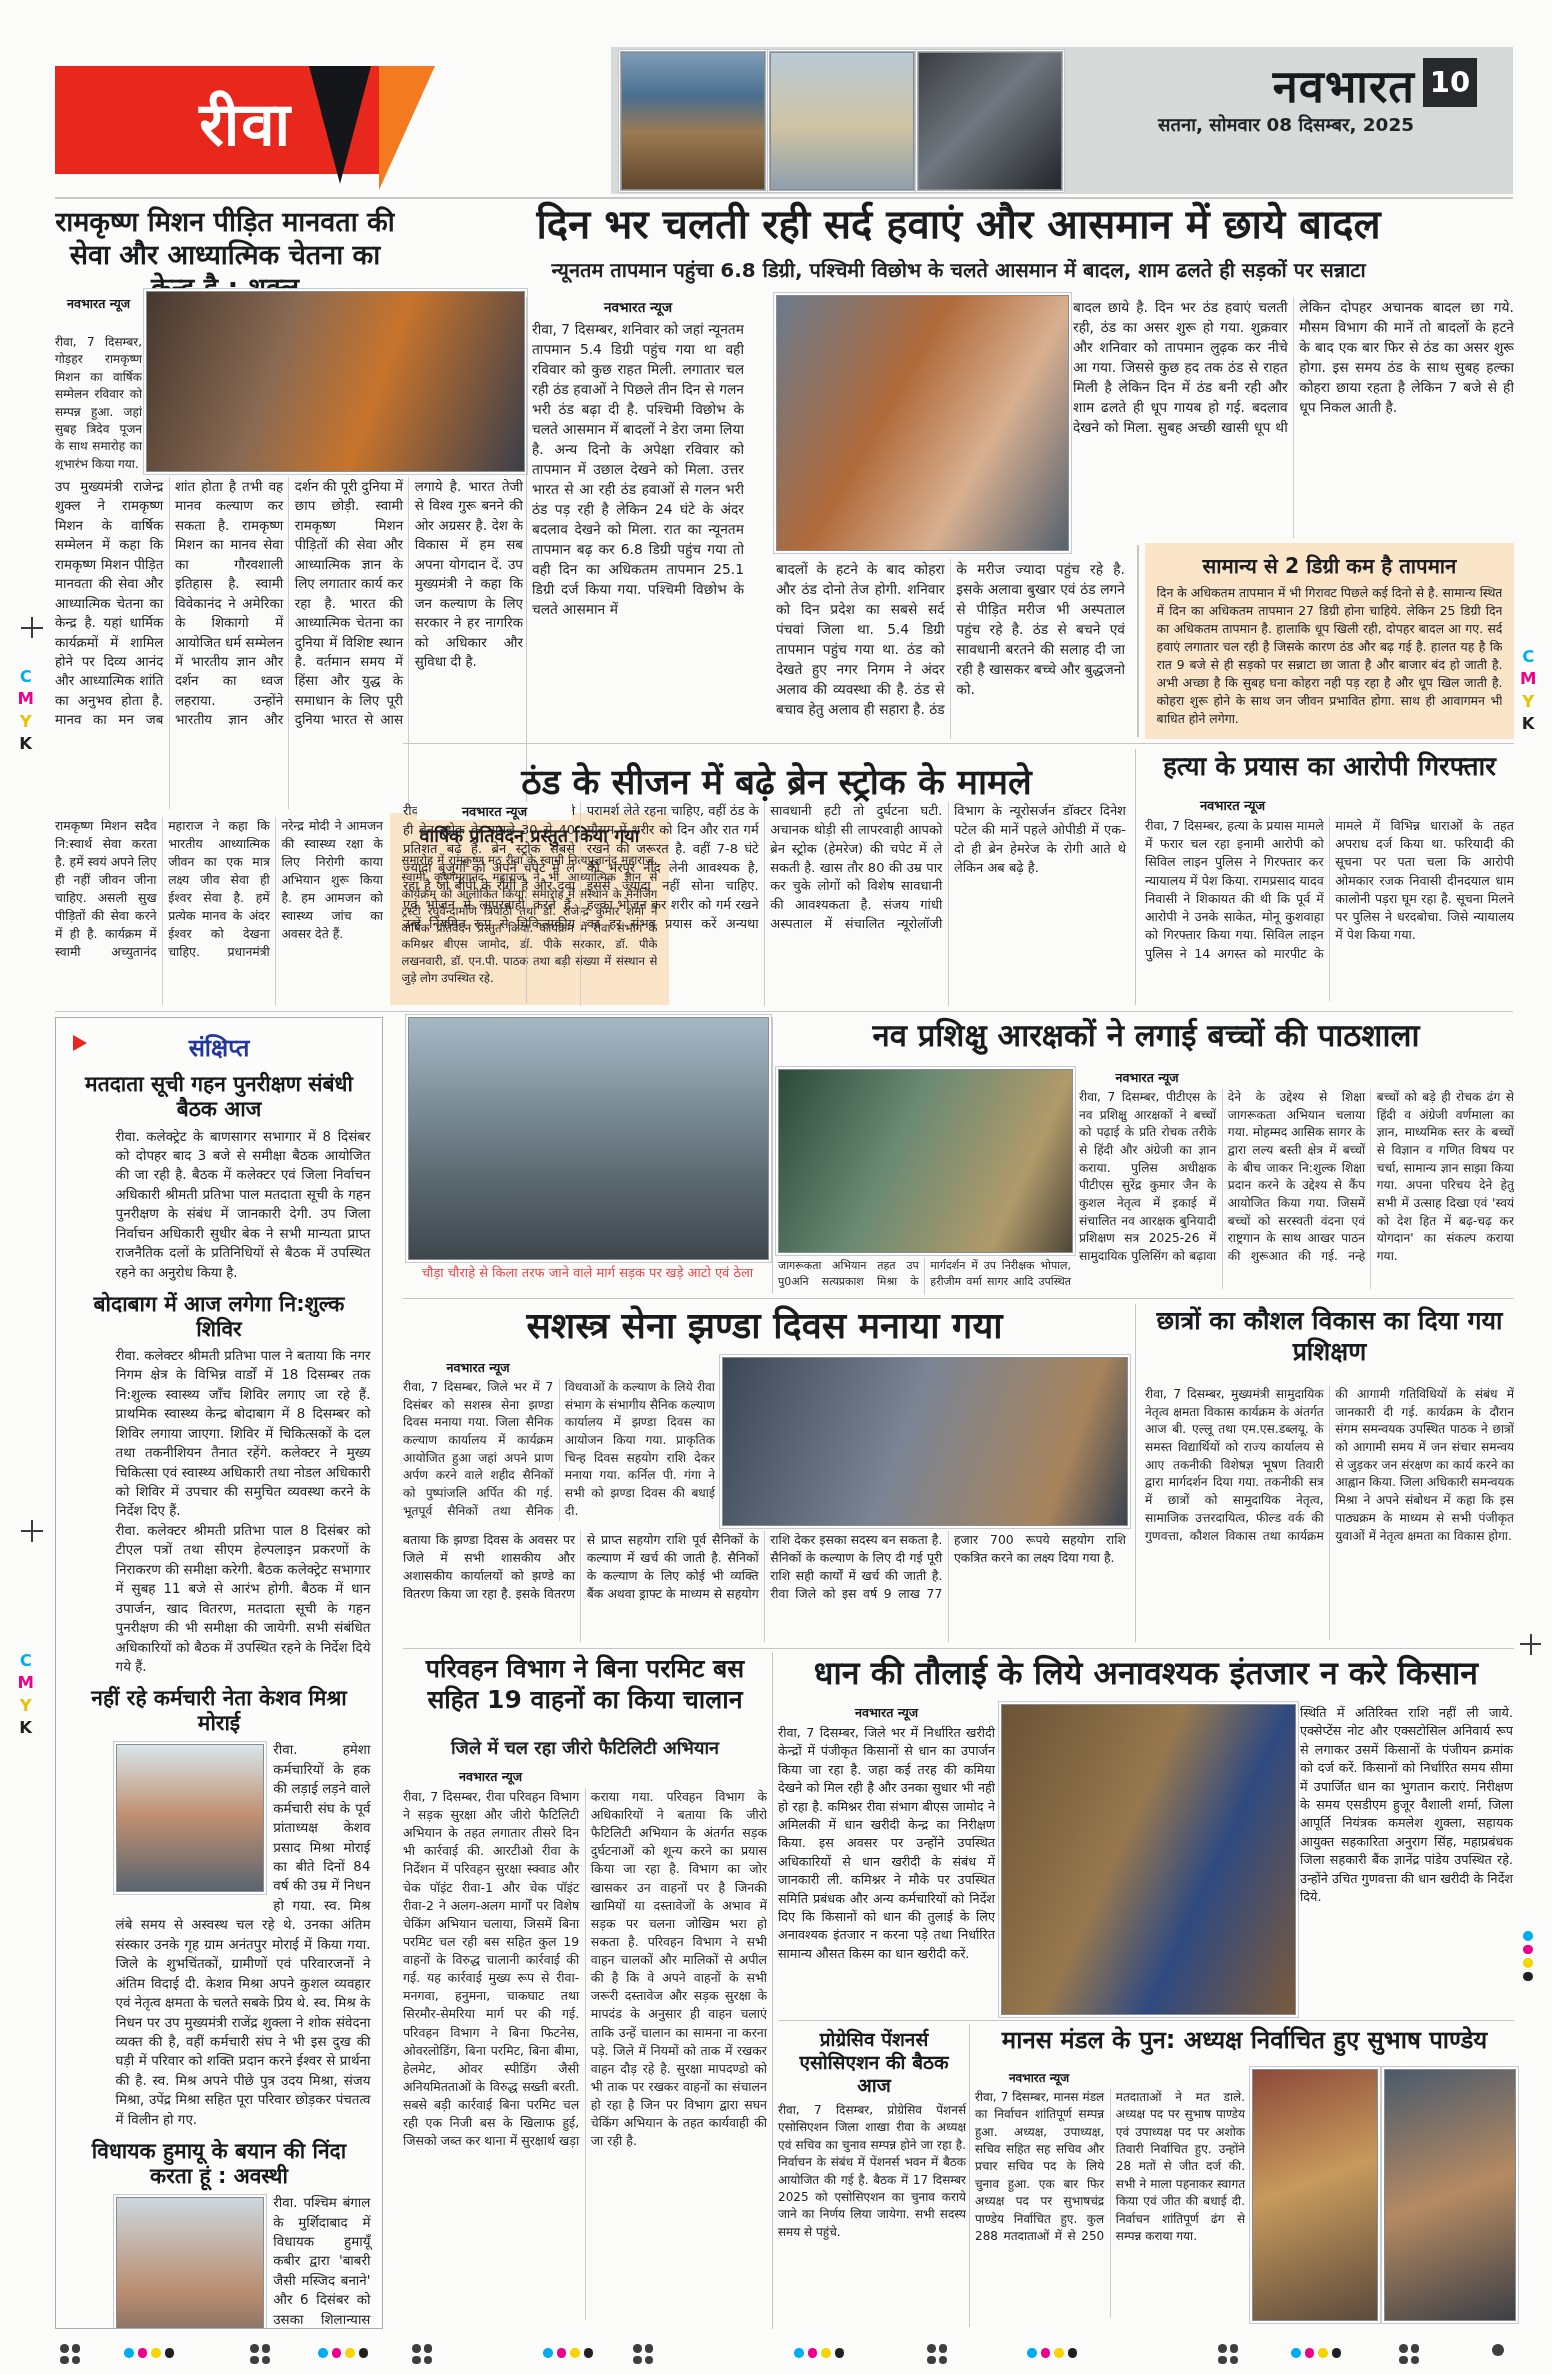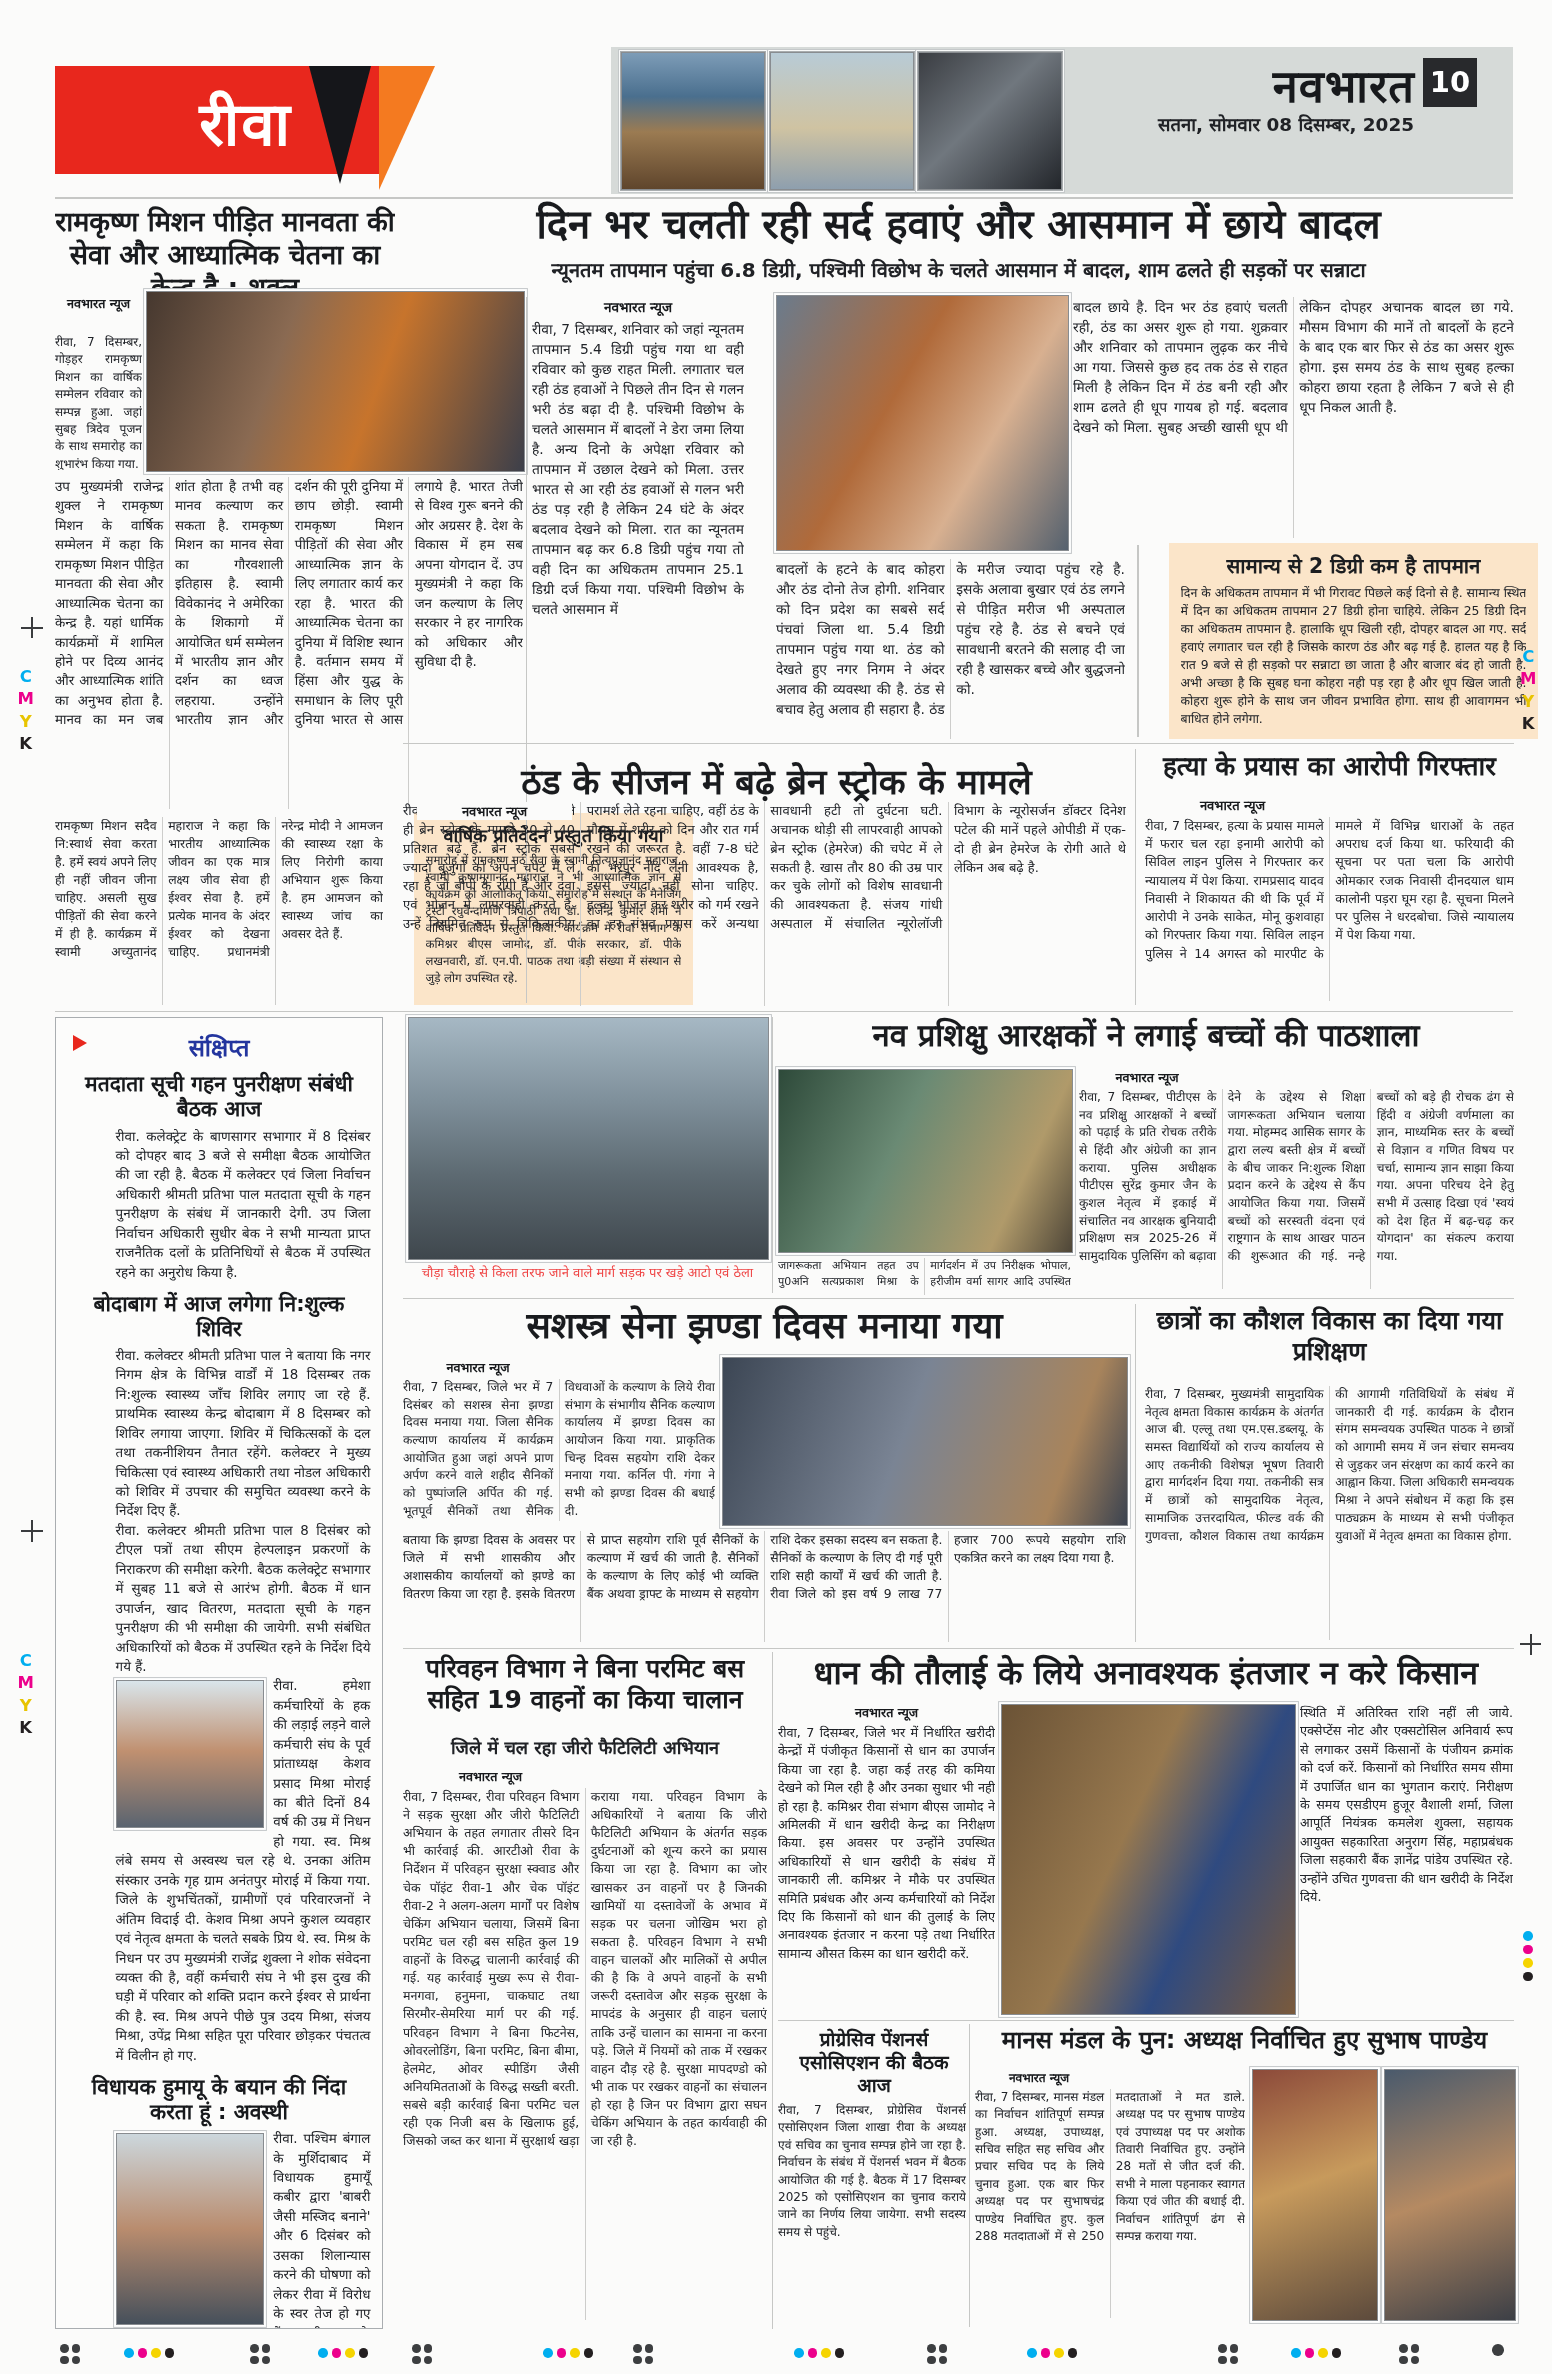--- a/index.html
+++ b/index.html
@@ -34,21 +34,21 @@
   .ph-manas1{background:linear-gradient(160deg,#8c4a3a 0%,#c79a5c 45%,#5c4a3c 100%);}
   .ph-manas2{background:linear-gradient(160deg,#4a5a6c 0%,#b58a62 50%,#3c3f46 100%);}
   
   .hl{font-weight:800;color:#191b1e;text-align:center;line-height:1.22;overflow:hidden;}
   .subhl{font-weight:700;color:#202226;text-align:center;line-height:1.25;overflow:hidden;}
   .byline{font-weight:700;text-align:center;color:#17191c;margin-bottom:2.9px;}
   .bt{line-height:1.45;color:#202328;text-align:justify;overflow:hidden;}
   .c2{column-count:2;column-gap:11.6px;column-rule:1px solid #cdcdcb;}
   .c3{column-count:3;column-gap:11.6px;column-rule:1px solid #cdcdcb;}
   .c4{column-count:4;column-gap:11.6px;column-rule:1px solid #cdcdcb;}
-  .obox{background:#fbe5c9;overflow:hidden;margin-left:24px;}
+  .obox{background:#fbe5c9;overflow:hidden;}
   .obox .ot{font-weight:800;text-align:center;color:#1b1d20;}
   .caption{font-size:13px;color:#ef4444;text-align:center;overflow:hidden;}
   
   .briefs{border:1.9px solid #a9adb0;background:#fcfcfb;overflow:hidden;padding:9.7px 11.6px;box-sizing:border-box;}
   .briefs-title{font-size:24px;font-weight:800;color:#23359e;text-align:center;position:relative;margin:1.9px 0 7.8px;}
   .tri-red{position:absolute;left:5.8px;top:5.8px;width:0;height:0;border-top:8.7px solid transparent;
         border-bottom:8.7px solid transparent;border-left:14.6px solid #e8271d;}
   .bi-title{font-size:21px;font-weight:800;color:#17191c;text-align:center;margin:9.7px 0 3.9px;line-height:1.2;}
   .bi-body{font-size:13.4px;line-height:1.45;text-align:justify;color:#202328;margin-left:48px;}
   .bi-photo{float:left;margin:3.9px 9.7px 3.9px 0;}
@@ -151,20 +151,21 @@
       <div class="bi-body">रीवा. कलेक्ट्रेट के बाणसागर सभागार में 8 दिसंबर को दोपहर बाद 3 बजे से समीक्षा बैठक आयोजित की जा रही है. बैठक में कलेक्टर एवं जिला निर्वाचन अधिकारी श्रीमती प्रतिभा पाल मतदाता सूची के गहन पुनरीक्षण के संबंध में जानकारी देगी. उप जिला निर्वाचन अधिकारी सुधीर बेक ने सभी मान्यता प्राप्त राजनैतिक दलों के प्रतिनिधियों से बैठक में उपस्थित रहने का अनुरोध किया है.</div>
     </div>
     <div>
       <div class="bi-title">बोदाबाग में आज लगेगा नि:शुल्क शिविर</div>
       <div class="bi-body">रीवा. कलेक्टर श्रीमती प्रतिभा पाल ने बताया कि नगर निगम क्षेत्र के विभिन्न वार्डों में 18 दिसम्बर तक नि:शुल्क स्वास्थ्य जाँच शिविर लगाए जा रहे हैं. प्राथमिक स्वास्थ्य केन्द्र बोदाबाग में 8 दिसम्बर को शिविर लगाया जाएगा. शिविर में चिकित्सकों के दल तथा तकनीशियन तैनात रहेंगे. कलेक्टर ने मुख्य चिकित्सा एवं स्वास्थ्य अधिकारी तथा नोडल अधिकारी को शिविर में उपचार की समुचित व्यवस्था करने के निर्देश दिए हैं.</div>
     </div>
     <div>
       <div class="bi-body">रीवा. कलेक्टर श्रीमती प्रतिभा पाल 8 दिसंबर को टीएल पत्रों तथा सीएम हेल्पलाइन प्रकरणों के निराकरण की समीक्षा करेगी. बैठक कलेक्ट्रेट सभागार में सुबह 11 बजे से आरंभ होगी. बैठक में धान उपार्जन, खाद वितरण, मतदाता सूची के गहन पुनरीक्षण की भी समीक्षा की जायेगी. सभी संबंधित अधिकारियों को बैठक में उपस्थित रहने के निर्देश दिये गये हैं.</div>
     </div>
     <div>
+      <div class="bi-title">नहीं रहे कर्मचारी नेता केशव मिश्रा मोराई</div>
       <div class="bi-body">
         <span class="bi-photo photo ph-keshav" style="display:block;width:146px;height:146px;"></span>
         <span>रीवा. हमेशा कर्मचारियों के हक की लड़ाई लड़ने वाले कर्मचारी संघ के पूर्व प्रांताध्यक्ष केशव प्रसाद मिश्रा मोराई का बीते दिनों 84 वर्ष की उम्र में निधन हो गया. स्व. मिश्र लंबे समय से अस्वस्थ चल रहे थे. उनका अंतिम संस्कार उनके गृह ग्राम अनंतपुर मोराई में किया गया. जिले के शुभचिंतकों, ग्रामीणों एवं परिवारजनों ने अंतिम विदाई दी. केशव मिश्रा अपने कुशल व्यवहार एवं नेतृत्व क्षमता के चलते सबके प्रिय थे. स्व. मिश्र के निधन पर उप मुख्यमंत्री राजेंद्र शुक्ला ने शोक संवेदना व्यक्त की है, वहीं कर्मचारी संघ ने भी इस दुख की घड़ी में परिवार को शक्ति प्रदान करने ईश्वर से प्रार्थना की है. स्व. मिश्र अपने पीछे पुत्र उदय मिश्रा, संजय मिश्रा, उपेंद्र मिश्रा सहित पूरा परिवार छोड़कर पंचतत्व में विलीन हो गए.</span>
       </div>
     </div>
     <div>
       <div class="bi-title">विधायक हुमायू के बयान की निंदा करता हूं : अवस्थी</div>
       <div class="bi-body">
         <span class="bi-photo photo ph-awasthi" style="display:block;width:146px;height:190px;"></span>
         <span>रीवा. पश्चिम बंगाल के मुर्शिदाबाद में विधायक हुमायूँ कबीर द्वारा 'बाबरी जैसी मस्जिद बनाने' और 6 दिसंबर को उसका शिलान्यास करने की घोषणा को लेकर रीवा में विरोध के स्वर तेज हो गए हैं. रीवा के समाजसेवी डा. पन्नालाल अवस्थी ने इस घोषणा की तीखी आलोचना करते हुए इसे देश के सामाजिक सौहार्द के खिलाफ बताया और दोनों समुदायों के बीच अनावश्यक तनाव व धार्मिक ध्रुवीकरण को बढ़ावा देने वाला कदम बताया है. उनका कहना है कि ऐसे बयान देश के सामाजिक ताने-बाने को कमजोर करते हैं. धार्मिक मुद्दों का इस्तेमाल कर समाज को बांटने वाले कदम लोकतांत्रिक मूल्यों के खिलाफ है और इनसे बचने की जरूरत है. उन्होंने कहा कि ऐसे बयान सदैव निंदनीय होते हैं, इसलिए निष्पक्ष सोच वाले, कानून और सम्मान का भाव रखने वाले हर नागरिक को इसकी निंदा करनी चाहिए. अवस्थी ने इसे राजनीतिक लाभ के लिए किया गया कदम बताते हुए कहा कि इस तरह के बयान देश के माहौल को बिगाड़ते हैं और समाज को बांटने का काम करते हैं.</span>

